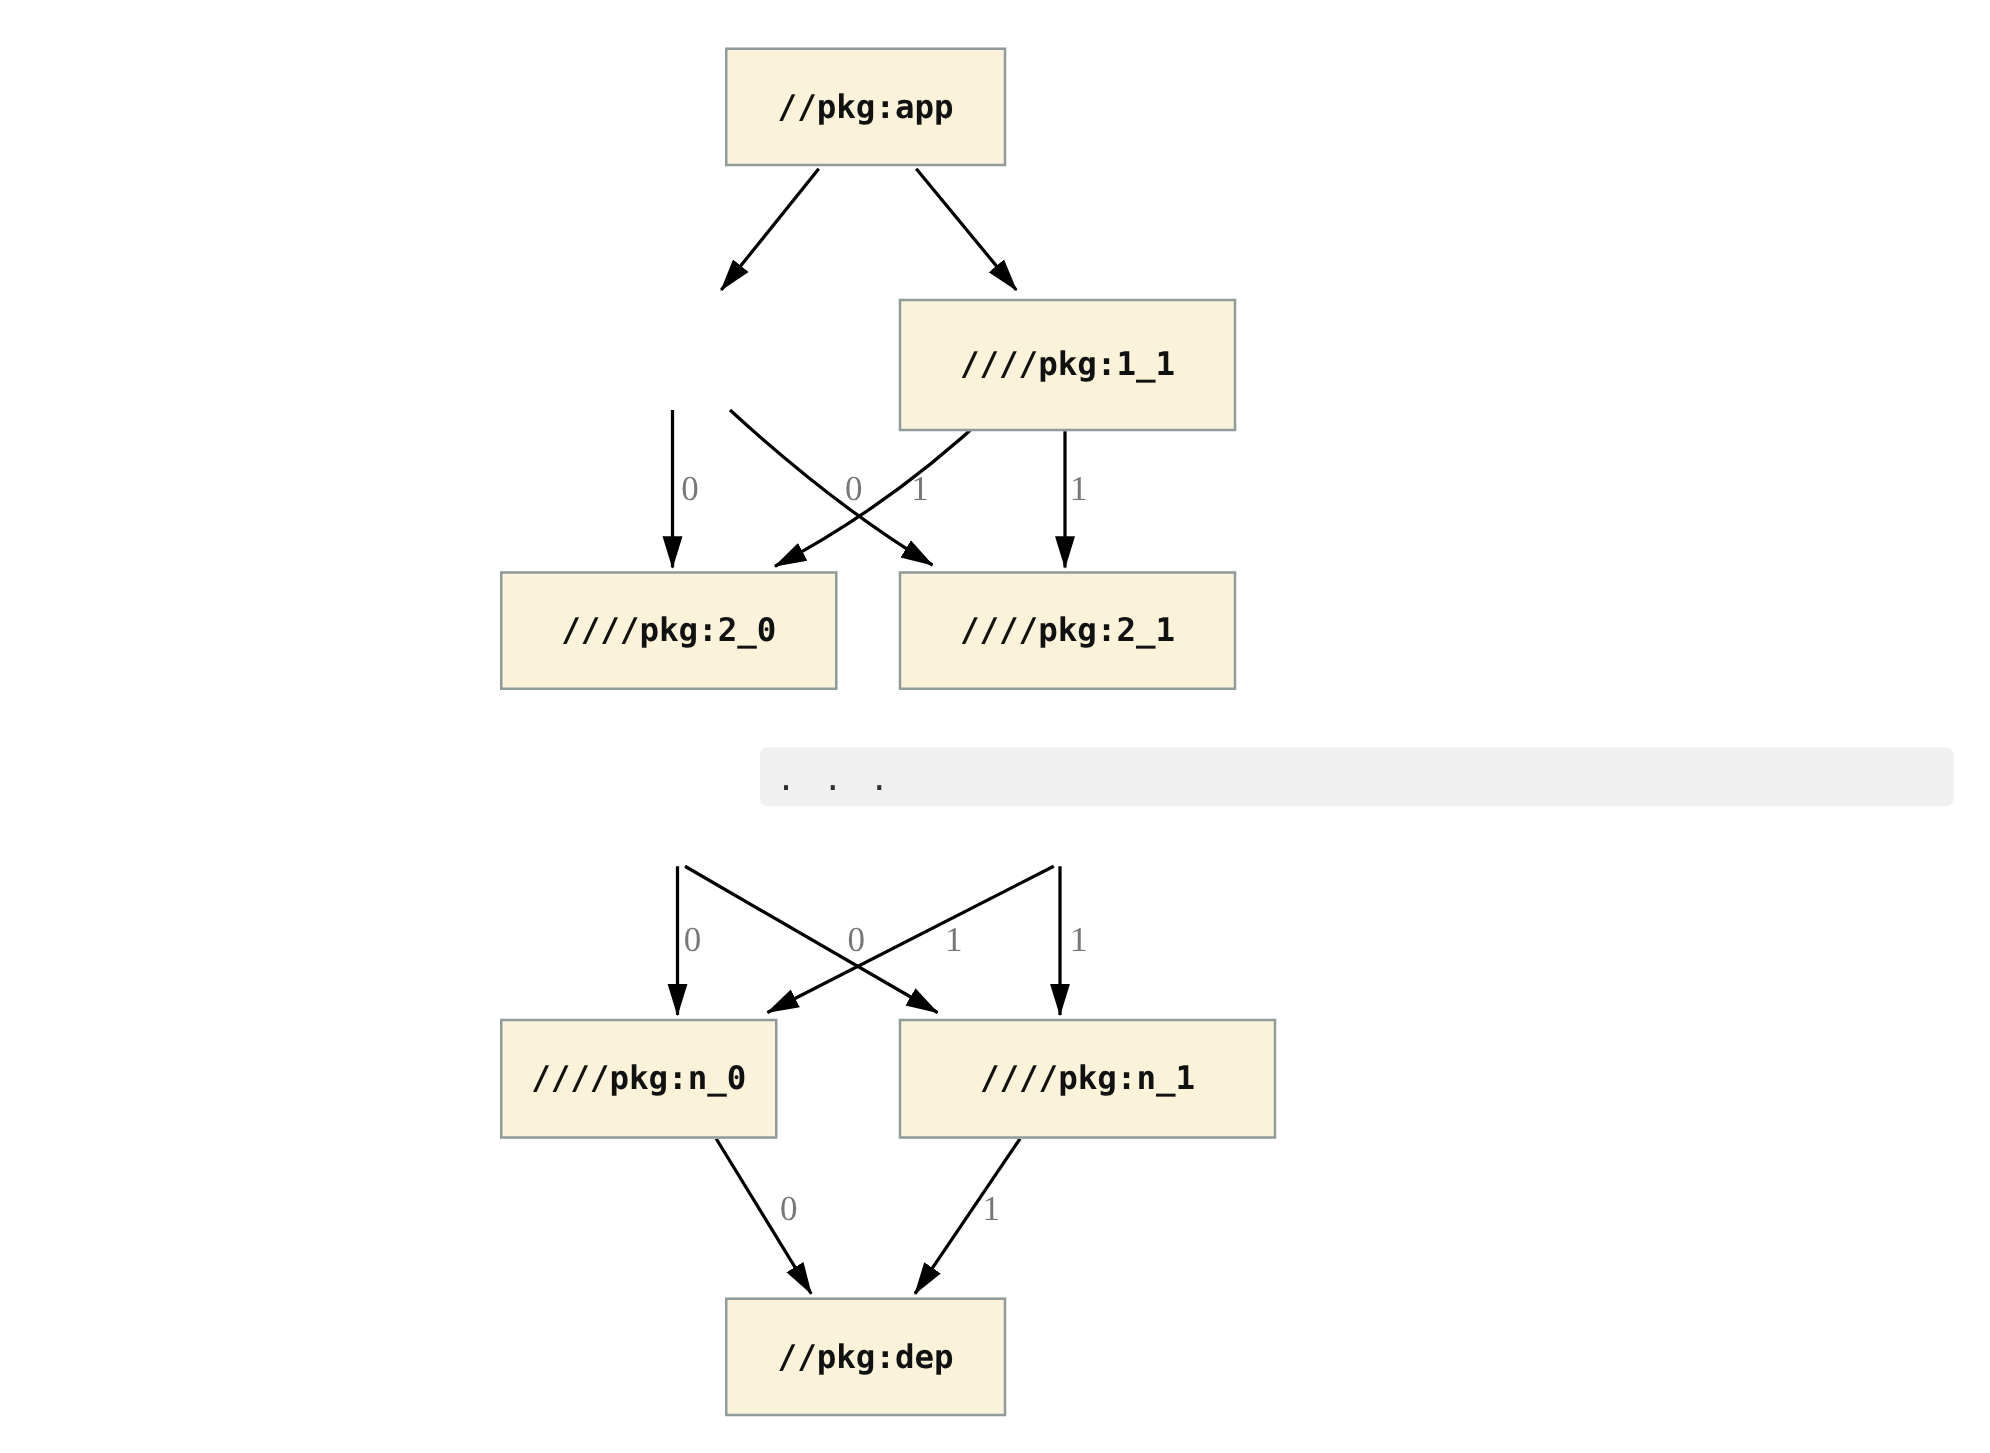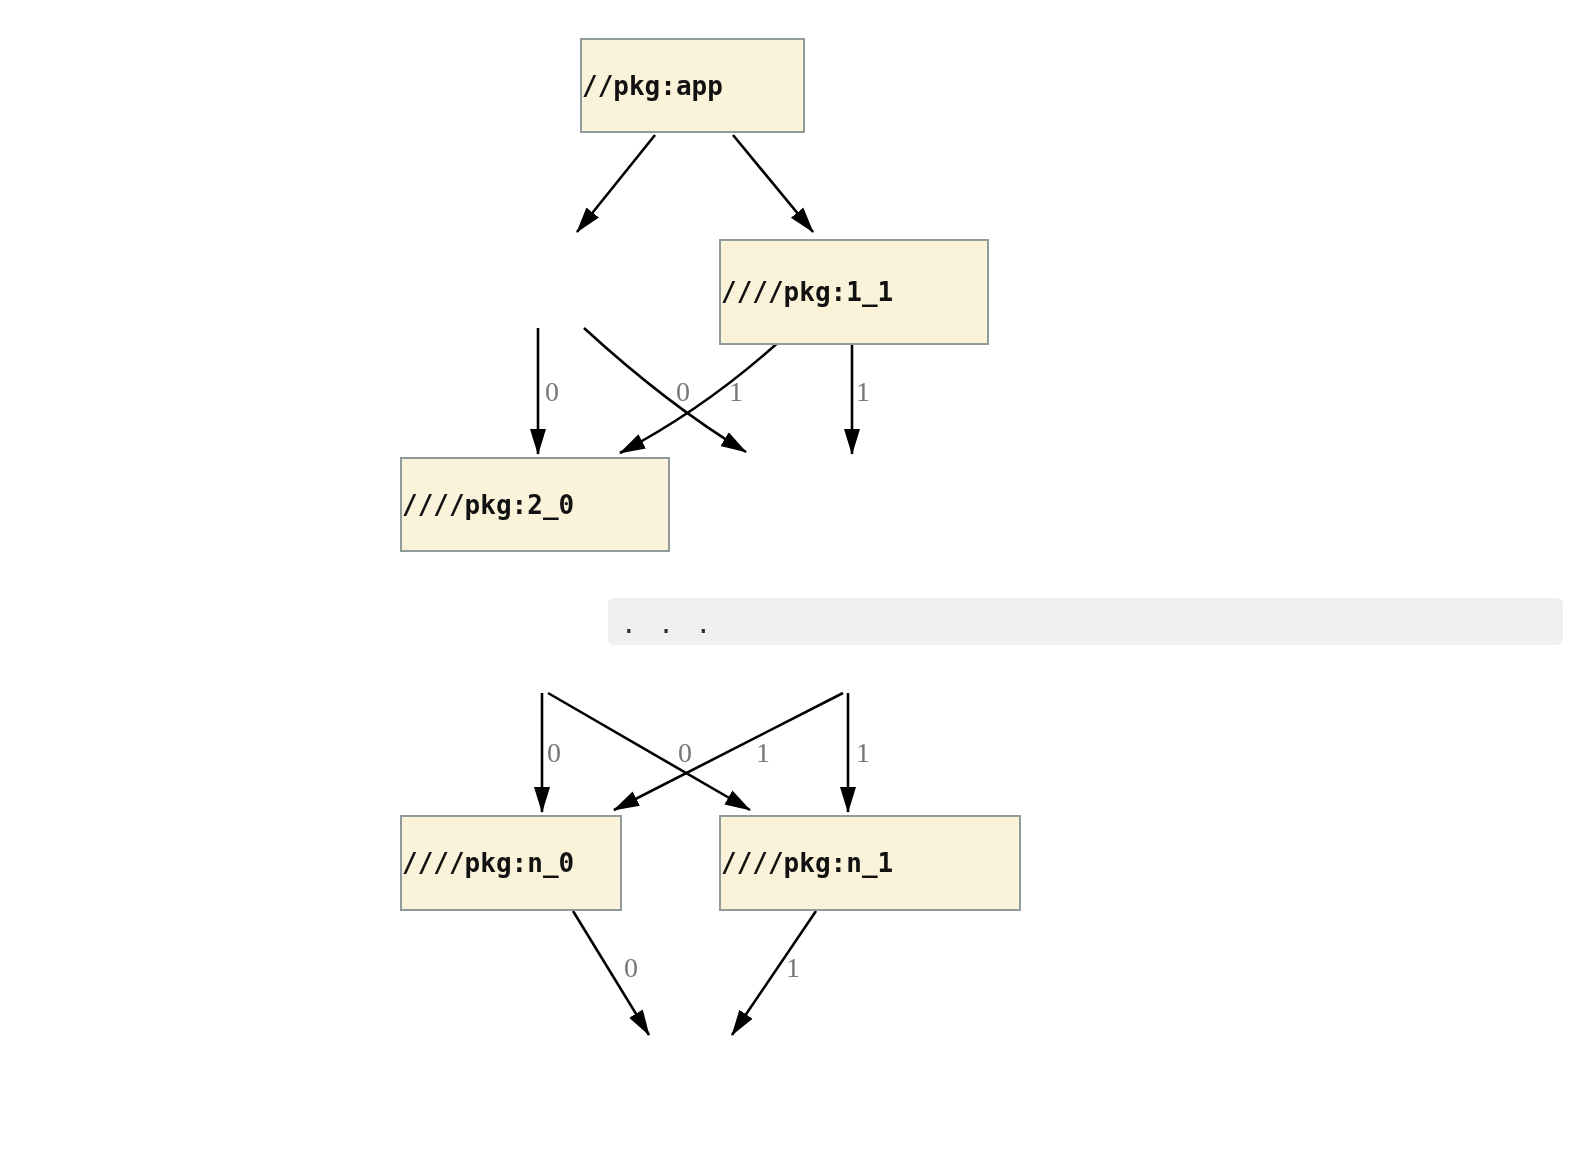--- a/index.html
+++ b/index.html
@@ -11,20 +11,21 @@
     background: var(--page-bg, #ffffff);
     overflow: hidden;
   }
   .edges-layer { position: absolute; left: 0; top: 0; width: 1592px; height: 1162px; }
   .edge { fill: none; stroke: var(--edge, #000000); stroke-width: 2.6px; }
   #arrowhead polygon { fill: var(--edge, #000000); }
   .node {
     position: absolute;
     display: flex;
     align-items: center;
+    justify-content: center;
     background: var(--node-fill, #faf3da);
     border: 2.5px solid var(--node-border, #909b9b);
   }
   .node-label {
     font-family: "DejaVu Sans Mono", monospace;
     font-weight: bold;
     font-size: 26px;
     color: var(--node-text, #111111);
     white-space: pre;
   }
@@ -82,25 +83,31 @@
 
   <div class="node" style="left:580px;top:38px;width:225px;height:95px">
     <span class="node-label">//pkg:app</span>
   </div>
   <div class="node" style="left:719px;top:239px;width:270px;height:106px">
     <span class="node-label">////pkg:1_1</span>
   </div>
   <div class="node" style="left:400px;top:457px;width:270px;height:95px">
     <span class="node-label">////pkg:2_0</span>
   </div>
+  <div class="node" style="left:719px;top:457px;width:270px;height:95px">
+    <span class="node-label">////pkg:2_1</span>
+  </div>
   <div class="node" style="left:400px;top:815px;width:222px;height:96px">
     <span class="node-label">////pkg:n_0</span>
   </div>
   <div class="node" style="left:719px;top:815px;width:302px;height:96px">
     <span class="node-label">////pkg:n_1</span>
+  </div>
+  <div class="node" style="left:580px;top:1038px;width:225px;height:95px">
+    <span class="node-label">//pkg:dep</span>
   </div>
 
   <span class="elabel" style="left:545px;top:378px">0</span>
   <span class="elabel" style="left:676px;top:378px">0</span>
   <span class="elabel" style="left:729px;top:378px">1</span>
   <span class="elabel" style="left:856px;top:378px">1</span>
 
   <span class="elabel" style="left:547px;top:739px">0</span>
   <span class="elabel" style="left:678px;top:739px">0</span>
   <span class="elabel" style="left:756px;top:739px">1</span>

